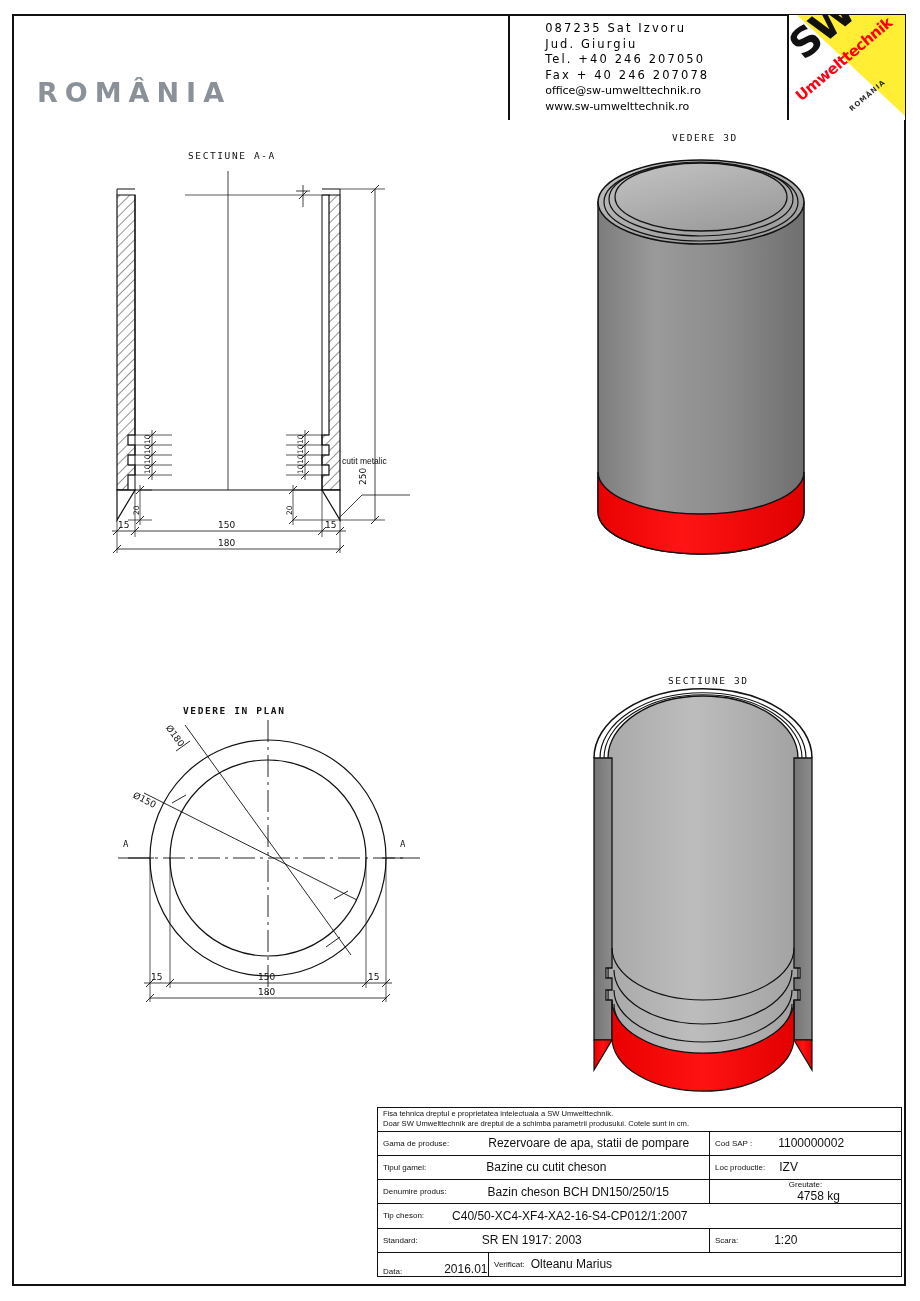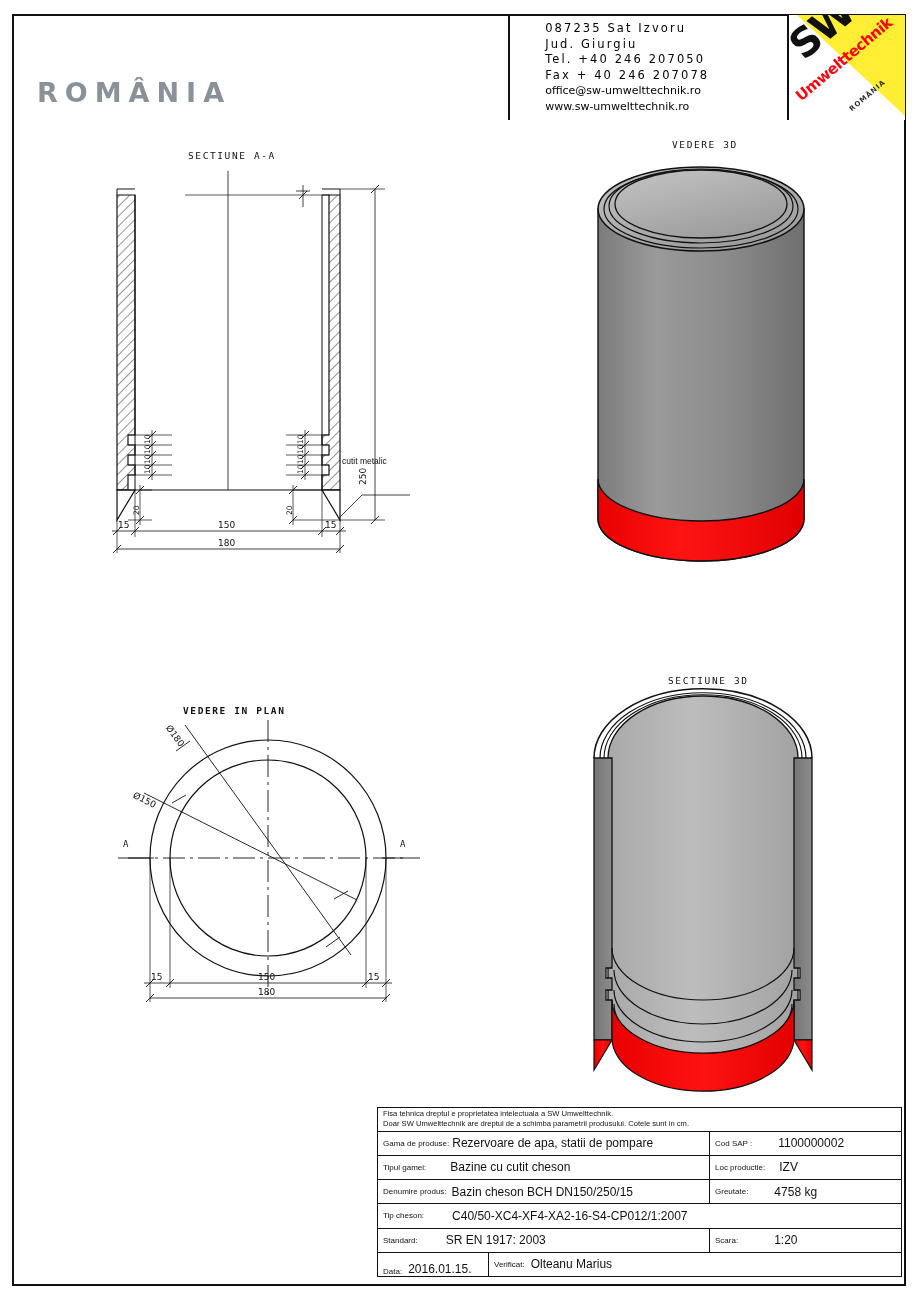--- a/index.html
+++ b/index.html
@@ -57,21 +57,21 @@
   svg{display:block;overflow:visible;}
 
   
   #titleblock{position:absolute;left:377px;top:1107px;width:525px;height:170px;
               box-sizing:border-box;border:1.6px solid #111;background:#fff;
               display:flex;flex-direction:column;}
   .tb-row{display:flex;border-bottom:1.3px solid #111;box-sizing:border-box;}
   .tb-row:last-child{border-bottom:none;}
   .tb-cell{box-sizing:border-box;display:flex;align-items:center;padding:0 5px;
            overflow:hidden;}
-  .tb-div{border-right:1.3px solid #111;}
+  .tb-div{border-right:1.3px solid #111;gap:36px;}
   .lbl{font-family:"Liberation Sans",sans-serif;font-size:8px;color:#111;white-space:nowrap;}
   .val{font-family:"Liberation Sans",sans-serif;font-size:12px;color:#111;white-space:nowrap;}
   #tb-disclaimer{height:25px;flex-direction:column;align-items:flex-start;
                  justify-content:center;padding:2px 5px;}
   #tb-disclaimer .lbl{font-size:7.6px;line-height:10.5px;}
 </style>
 </head>
 <body>
 
 <div id="page-frame"></div>
@@ -291,21 +291,21 @@
 
   <div class="cad" style="position:absolute;left:13px;top:144px;">A</div>
   <div class="cad" style="position:absolute;left:290px;top:144px;">A</div>
 
   <div class="dim" style="position:absolute;left:41px;top:277px;">15</div>
   <div class="dim" style="position:absolute;left:148px;top:277px;">150</div>
   <div class="dim" style="position:absolute;left:258px;top:277px;">15</div>
   <div class="dim" style="position:absolute;left:148px;top:292px;">180</div>
 </div>
 
-<div style="position:absolute;left:580px;top:134px;width:300px;height:460px;">
+<div style="position:absolute;left:580px;top:127px;width:300px;height:460px;">
 
   <div class="cad-t" style="position:absolute;left:92px;top:5px;">VEDERE 3D</div>
 
   <svg width="300" height="460">
     <defs>
       <linearGradient id="bodyG" x1="0" y1="0" x2="1" y2="0">
         <stop offset="0" stop-color="#7c7c7c"></stop>
         <stop offset="0.28" stop-color="#9a9a9a"></stop>
         <stop offset="0.62" stop-color="#8c8c8c"></stop>
         <stop offset="1" stop-color="#6f6f6f"></stop>
@@ -403,21 +403,21 @@
       <span class="lbl">Loc productie:</span>
       <span class="val" style="margin-left:14px;">IZV</span>
     </div>
   </div>
 
   <div class="tb-row" style="height:26px;">
     <div class="tb-cell tb-div" style="width:332px;">
       <span class="lbl">Denumire produs:</span>
       <span class="val" style="margin-left:5px;">Bazin cheson BCH DN150/250/15</span>
     </div>
-    <div class="tb-cell" style="width:191px;">
+    <div class="tb-cell" style="width:191px;flex-direction:column;">
       <span class="lbl">Greutate:</span>
       <span class="val" style="margin-left:26px;">4758 kg</span>
     </div>
   </div>
 
   <div class="tb-row" style="height:26px;">
     <div class="tb-cell" style="width:523px;">
       <span class="lbl">Tip cheson:</span>
       <span class="val" style="margin-left:28px;">C40/50-XC4-XF4-XA2-16-S4-CP012/1:2007</span>
     </div>

